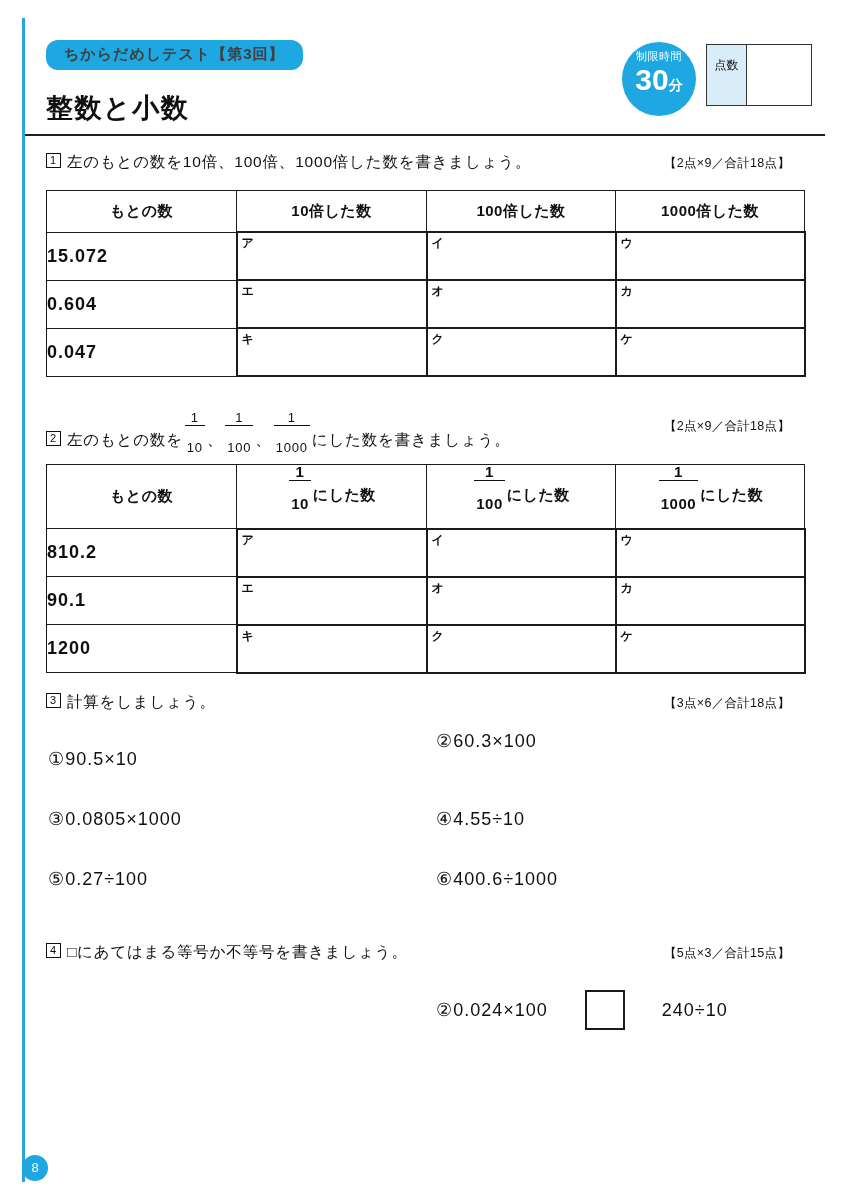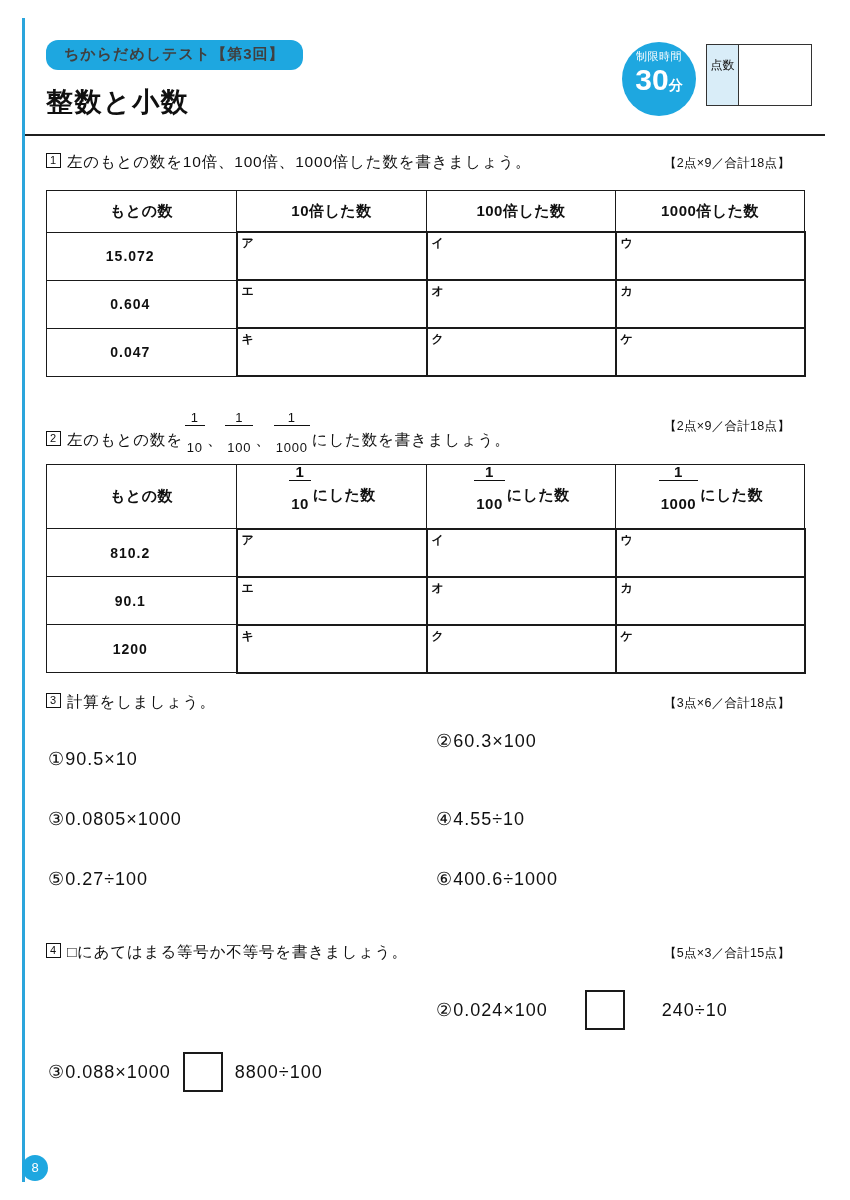--- a/index.html
+++ b/index.html
@@ -47,21 +47,21 @@
     background: #1ea7e0;
     color: #404040;
     font-size: 15px;
     font-weight: bold;
     letter-spacing: 1px;
     padding: 5px 18px 6px 18px;
     border-radius: 12px;
   }
 
   .doc-title {
-    margin-top: 14px;
+    margin-top: 20px;
     font-size: 27px;
     font-weight: bold;
     letter-spacing: 1.5px;
   }
 
   .header-rule {
     position: absolute;
     left: 25px;
     top: 134px;
     width: 800px;
@@ -105,21 +105,21 @@
     top: 44px;
     width: 106px;
     height: 62px;
     border: 1.5px solid #333333;
     box-sizing: border-box;
     background: #ffffff;
   }
   .score-label {
     position: absolute;
     left: 0; top: 0;
-    width: 32px;
+    width: 40px;
     height: 100%;
     background: #d9edf8;
     border-right: 1.5px solid #333333;
     box-sizing: border-box;
     font-size: 12px;
     line-height: 1.15;
     text-align: center;
     padding-top: 14px;
     letter-spacing: 0;
   }
@@ -159,22 +159,22 @@
     margin-left: 40px;
   }
   .hd {
     height: 40px;
     font-size: 15px;
     text-align: center;
     letter-spacing: 0.5px;
   }
   .num-cell {
     height: 46px;
-    font-size: 14px;
-    text-align: center;
+    font-size: 18px;
+    text-align: left;
     padding-right: 22px !important;
     letter-spacing: 1px;
   }
   .ans-cell {
     height: 46px;
     position: relative;
     border-width: 2px !important;
   }
   .ans-cell .mark {
     position: absolute;
@@ -405,21 +405,16 @@
   </div>
   <div class="q-points" style="left:664px; top:945px;">【5点×3／合計15点】</div>
 
 
   <div class="cmp-item" style="left:436px; top:990px;gap:25px;">
     <span>②0.024×100</span>
     <span class="cmp-box"></span>
     <span>240÷10</span>
   </div>
 
-  <div class="cmp-item" style="left:48px; top:1052px;">
-    <span>③0.088×1000</span>
-    <span class="cmp-box"></span>
-    <span>8800÷100</span>
-  </div>
 
   <div class="page-num">8</div>
 
 </div>
 
 </body></html>

